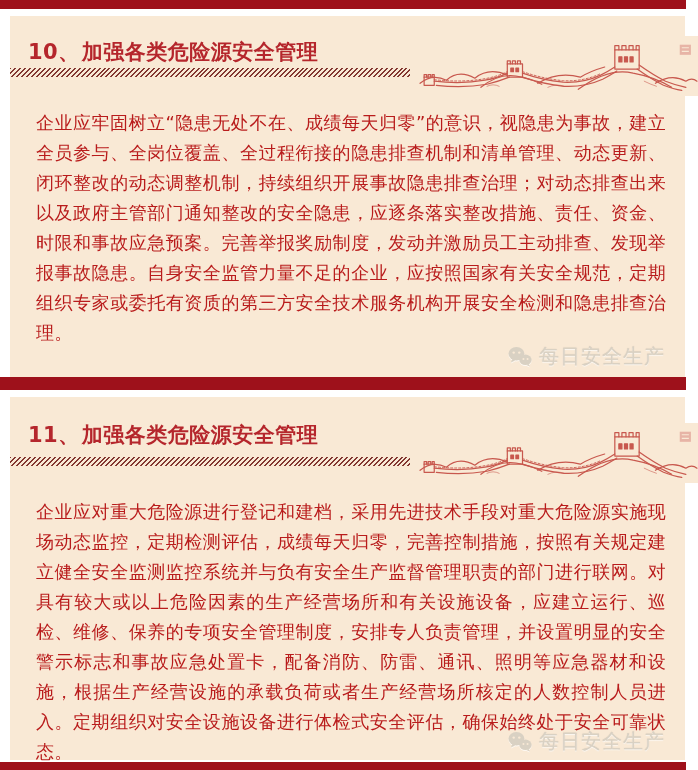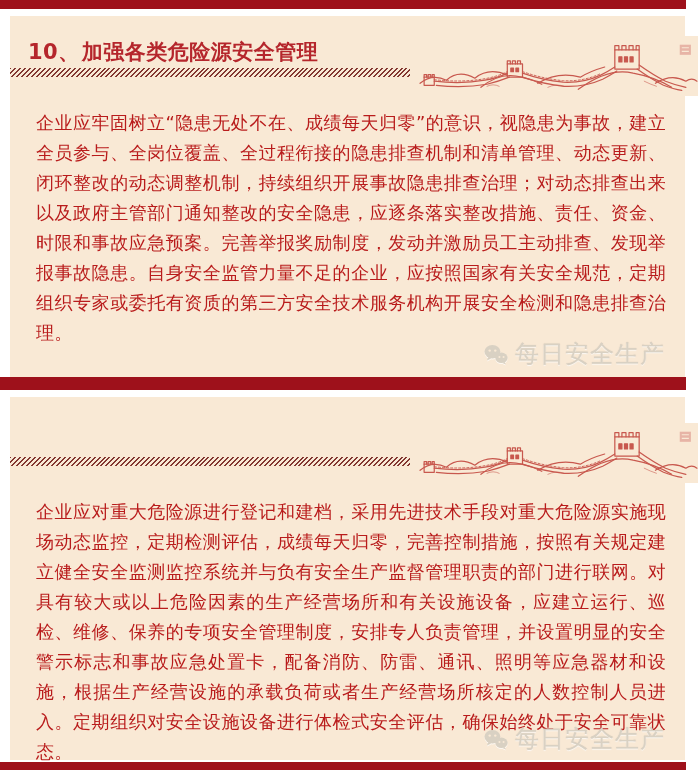--- a/index.html
+++ b/index.html
@@ -46,21 +46,21 @@
   .body-text {
     position:absolute; left:26px; width:630px; top:92px;
     font-size:18px; line-height:30px; color:#b91c1c;
     text-align:justify; letter-spacing:0.2px;
   }
   .panel-2 .body-text { top:100px; }
 
   .watermark {
     position:absolute; right:20px; bottom:7px;
     display:flex; align-items:center; gap:6px;
-    font-size:24px; letter-spacing:1px; color:#d9d1c3;
+    font-size:20px; letter-spacing:1px; color:#d9d1c3;
     text-shadow:0 1px 1px rgba(255,255,255,0.8), 0 0 1px rgba(130,115,100,0.35);
     white-space:nowrap;
   }
   .panel-2 .watermark { bottom:5px; }
   .wm-icon { width:26px; height:21px; flex:0 0 auto;
     filter:drop-shadow(0 1px 0 rgba(255,255,255,0.7)); }
 </style>
 </head>
 <body>
 
@@ -126,20 +126,21 @@
       </g>
     </svg>
     <span>每日安全生产</span>
   </div>
 </section>
 
 <div class="bar bar-mid"></div>
 
 <section class="panel panel-2">
 
+  <h2 class="sec-title"><span class="sec-num">11、</span><span>加强各类危险源安全管理</span></h2>
 
   <div class="hatch"></div>
 
   <div class="wall-art">
     <svg viewBox="0 0 278 58">
       <g stroke="#c8584e" fill="none" stroke-width="1.2" stroke-linecap="round" stroke-linejoin="round">
         <path d="M4,46 Q16,36 30,43 Q42,32 58,41 Q72,30 90,38"></path>
         <path d="M64,50 Q84,34 104,40 Q114,42 124,47"></path>
         <path d="M120,46 Q140,34 162,40 Q172,34 186,30"></path>
         <path d="M160,52 Q190,30 214,36 Q236,40 252,50"></path>

